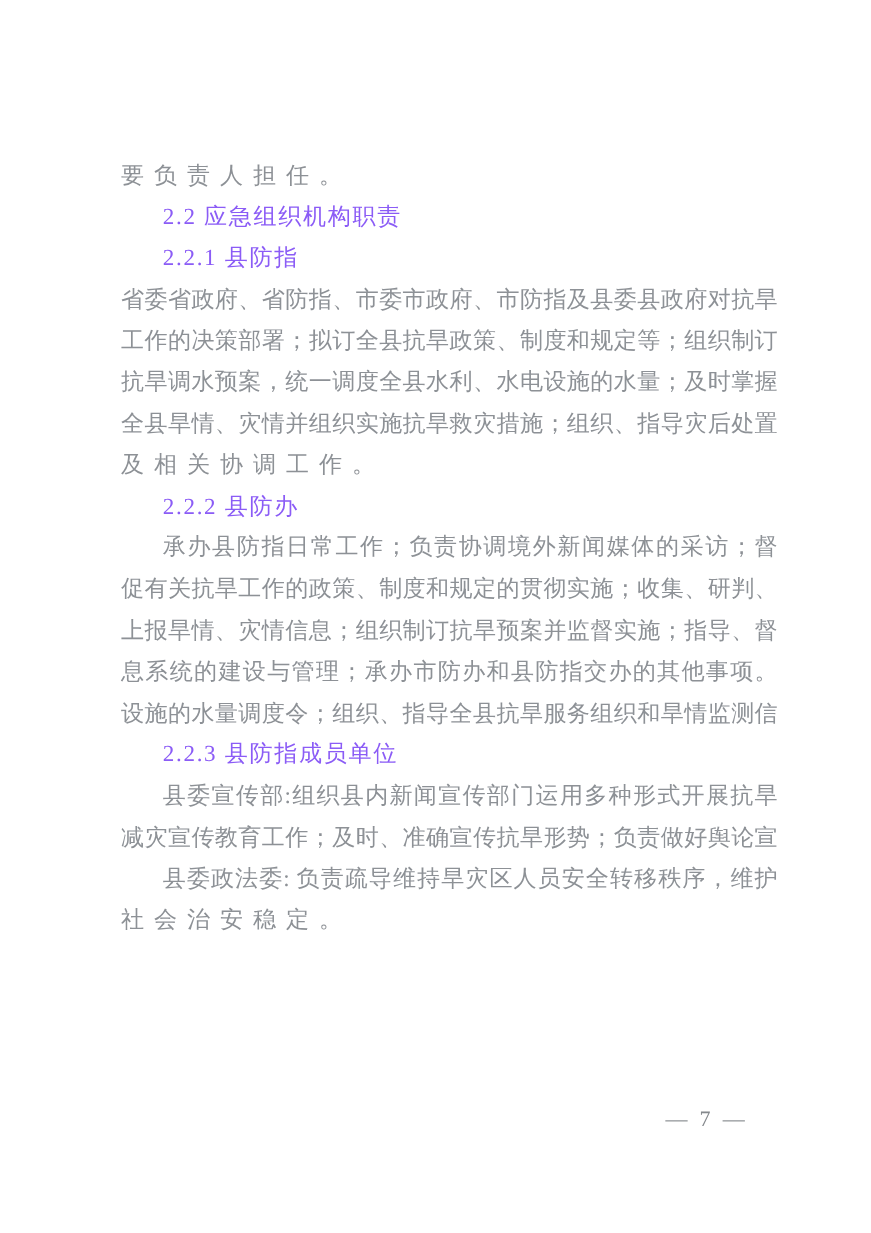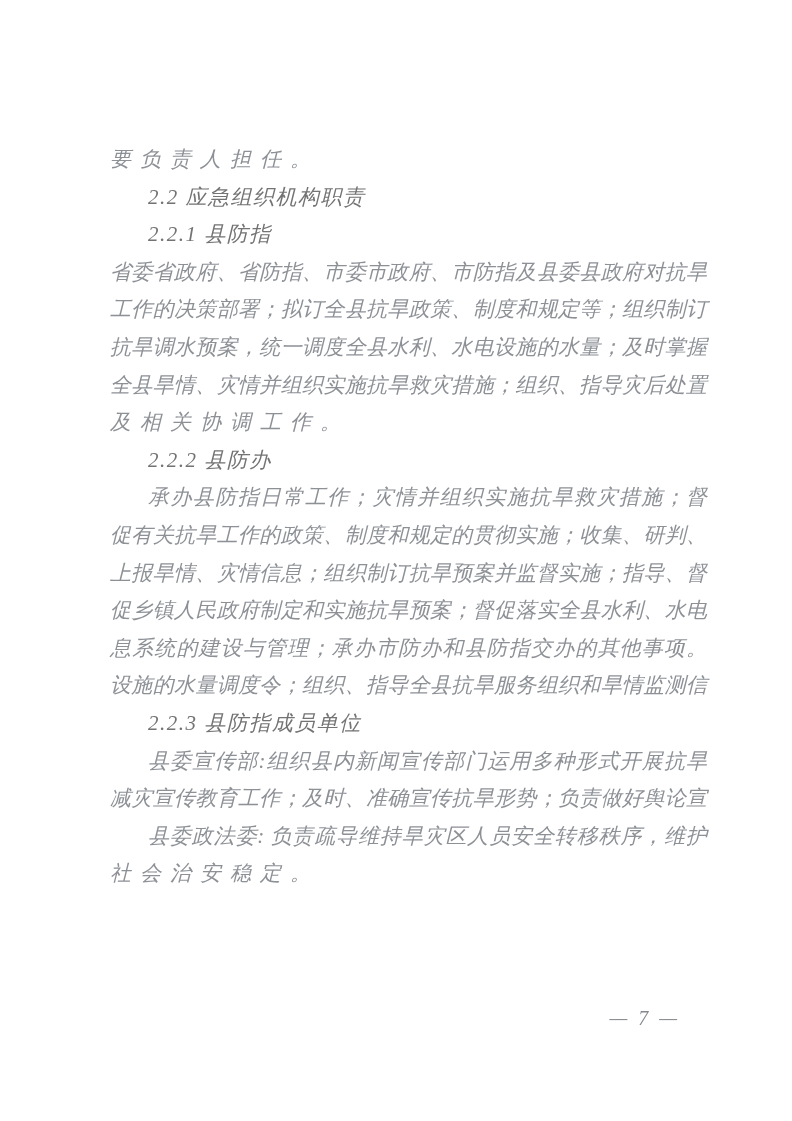--- a/index.html
+++ b/index.html
@@ -8,21 +8,20 @@
     background: #e8e8e8;
   }
   .page {
     position: relative;
     width: 792px;
     height: 1121px;
     margin: 0 auto;
     background: #ffffff;
     overflow: hidden;
     font-family: "Liberation Serif", "DejaVu Serif", serif;
-    font-style: italic;
   }
   .text-block {
     position: absolute;
     left: 110px;
     top: 141px;
     width: 597px;
     font-size: 21px;
     line-height: 37.6px;
     color: #8d9196;
     text-rendering: optimizeLegibility;
@@ -37,21 +36,21 @@
     text-align: justify;
     text-align-last: justify;
   }
   
   .line.end {
     letter-spacing: 9px;
     text-align: left;
   }
   
   .line.heading {
-    color: #737373;
+    color: #8b5cf6;
     letter-spacing: 1.5px;
   }
   
   .line.indent {
     padding-left: 38px;
   }
   .footer {
     position: absolute;
     top: 1005px;
     right: 112px;
@@ -69,24 +68,23 @@
   <div class="text-block">
       <div class="line end">要负责人担任。</div>
       <div class="line heading indent">2.2 应急组织机构职责</div>
       <div class="line heading indent">2.2.1 县防指</div>
       <div class="line just">省委省政府、省防指、市委市政府、市防指及县委县政府对抗旱</div>
       <div class="line just">工作的决策部署；拟订全县抗旱政策、制度和规定等；组织制订</div>
       <div class="line just">抗旱调水预案，统一调度全县水利、水电设施的水量；及时掌握</div>
       <div class="line just">全县旱情、灾情并组织实施抗旱救灾措施；组织、指导灾后处置</div>
       <div class="line end">及相关协调工作。</div>
       <div class="line heading indent">2.2.2 县防办</div>
-      <div class="line just indent">承办县防指日常工作；灾情并组织实施抗旱救灾措施；督</div>
+      <div class="line just indent">承办县防指日常工作；负责协调境外新闻媒体的采访；督</div>
       <div class="line just">促有关抗旱工作的政策、制度和规定的贯彻实施；收集、研判、</div>
       <div class="line just">上报旱情、灾情信息；组织制订抗旱预案并监督实施；指导、督</div>
-      <div class="line just">促乡镇人民政府制定和实施抗旱预案；督促落实全县水利、水电</div>
       <div class="line just">息系统的建设与管理；承办市防办和县防指交办的其他事项。</div>
       <div class="line just">设施的水量调度令；组织、指导全县抗旱服务组织和旱情监测信</div>
       <div class="line heading indent">2.2.3 县防指成员单位</div>
       <div class="line just indent">县委宣传部:组织县内新闻宣传部门运用多种形式开展抗旱</div>
       <div class="line just">减灾宣传教育工作；及时、准确宣传抗旱形势；负责做好舆论宣</div>
       <div class="line just indent">县委政法委: 负责疏导维持旱灾区人员安全转移秩序，维护</div>
       <div class="line end">社会治安稳定。</div>
     </div>
   <div class="footer">— 7 —</div>
 </div>

